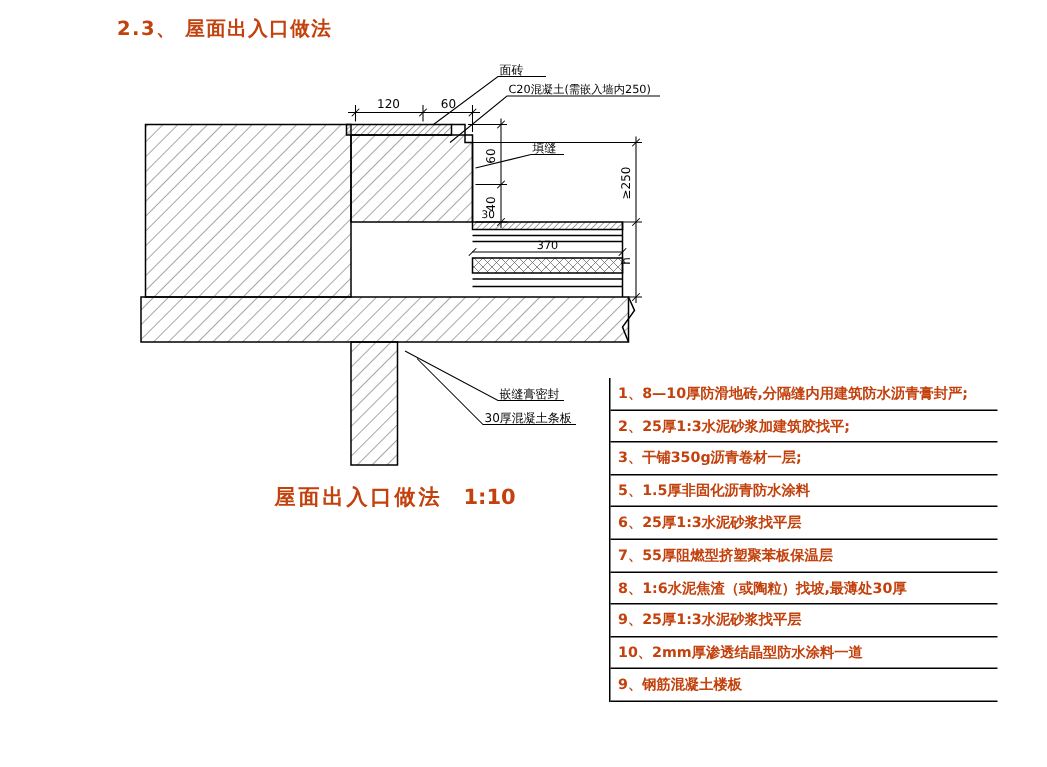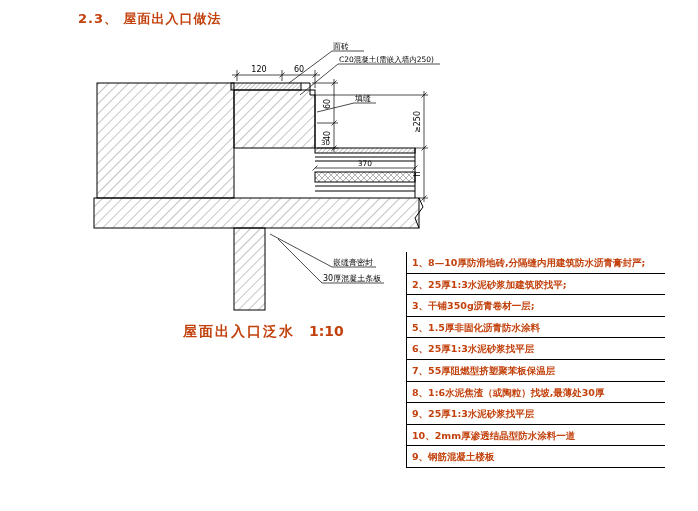--- a/index.html
+++ b/index.html
@@ -122,21 +122,21 @@
         <text x="251" y="9">面砖</text>
         <text x="257" y="22" font-size="7.5">C20混凝土(需嵌入墙内250)</text>
         <text x="273" y="61">填缝</text>
         <text x="251" y="225">嵌缝膏密封</text>
         <text x="241" y="241">30厚混凝土条板</text>
       </g>
     </svg>
   </div>
 
   <div class="caption">
-    <span>屋面出入口泛水</span><span class="scale">1:10</span>
+    <span>屋面出入口做法</span><span class="scale">1:10</span>
   </div>
 
   <div class="notes">
     <div class="note-row">1、8—10厚防滑地砖,分隔缝内用建筑防水沥青膏封严;</div>
     <div class="note-row">2、25厚1:3水泥砂浆加建筑胶找平;</div>
     <div class="note-row">3、干铺350g沥青卷材一层;</div>
     <div class="note-row">5、1.5厚非固化沥青防水涂料</div>
     <div class="note-row">6、25厚1:3水泥砂浆找平层</div>
     <div class="note-row">7、55厚阻燃型挤塑聚苯板保温层</div>
     <div class="note-row">8、1:6水泥焦渣（或陶粒）找坡,最薄处30厚</div>

